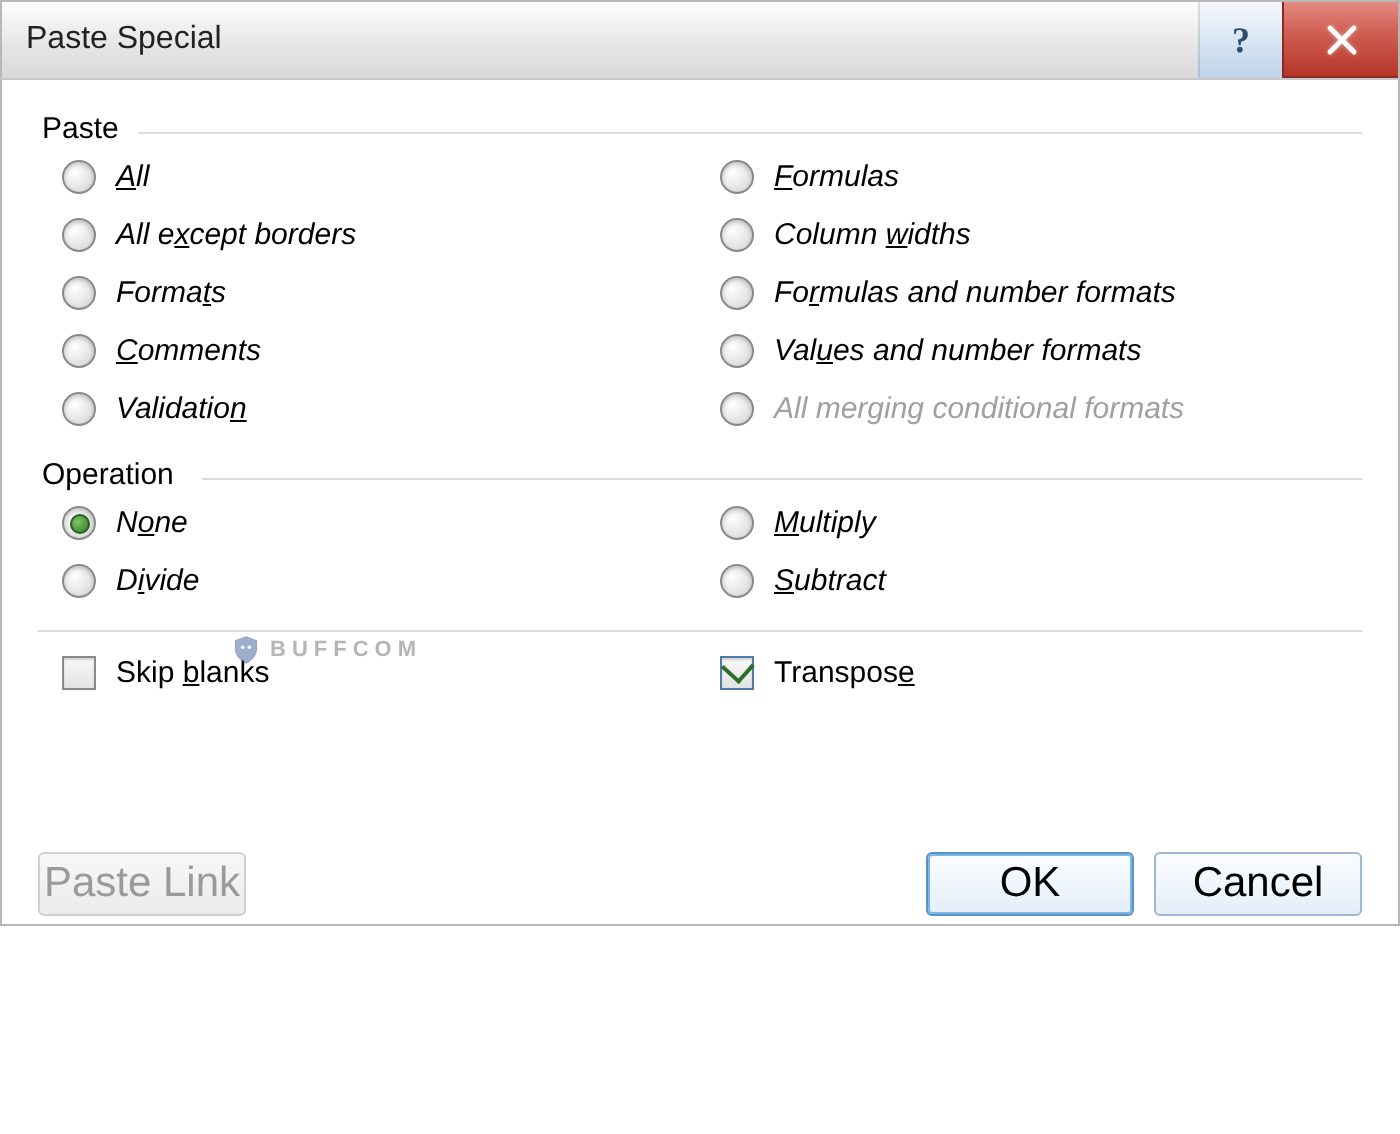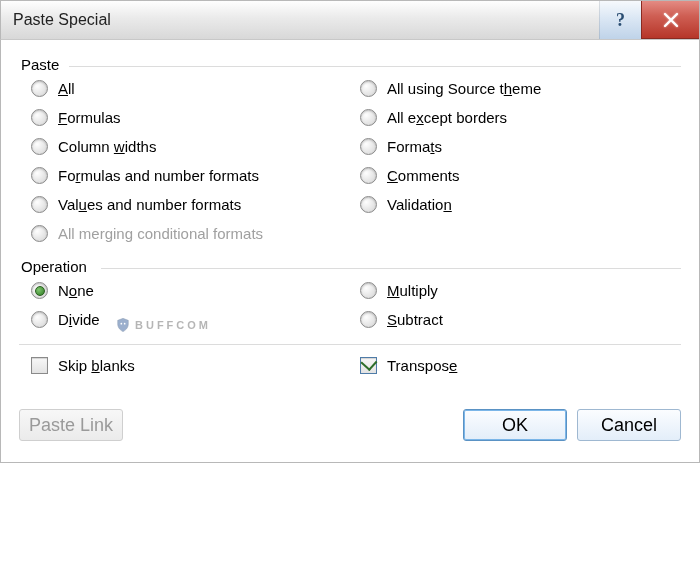--- a/index.html
+++ b/index.html
@@ -58,21 +58,21 @@
     border-top:none;
     border-right:none;
     color: #fff;
   }
   .tb-close svg { filter: drop-shadow(0 0 1px rgba(255,255,255,0.5)); }
   .body {
     flex: 1;
     border: 1px solid #b8b8b8;
     border-top: none;
     background: #fff;
-    padding: 10px 18px 21px 18px;
+    padding: 10px 18px 4px 18px;
     display: flex;
     flex-direction: column;
   }
   .group {
     position: relative;
     margin-top: 8px;
   }
   .group-label {
     position: absolute;
     top: -2px;
@@ -91,20 +91,21 @@
     background: #dcdcdc;
   }
   .group-line.op { left: 82px; }
   .radio-grid {
     display: grid;
     grid-template-columns: 1fr 1fr;
     margin-top: 22px;
     row-gap: 12px;
     column-gap: 8px;
     padding-left: 12px;
+    font-style: italic;
   }
   .radio-item {
     display: flex;
     align-items: center;
     gap: 10px;
   }
   .radio-circle {
     width: 17px;
     height: 17px;
     border-radius: 50%;
@@ -188,21 +189,21 @@
   }
   .btn {
     min-width: 104px;
     height: 32px;
     border: 1px solid #9fb8d1;
     background: linear-gradient(to bottom, #fbfdff, #e3eef9);
     border-radius: 3px;
     display: flex;
     align-items: center;
     justify-content: center;
-    font-size: 18px;
+    font-size: 21px;
     color: #000;
   }
   .btn.disabled {
     color: #9a9a9a;
     border-color: #cfcfcf;
     background: linear-gradient(to bottom, #f7f7f7, #ebebeb);
   }
   .btn.default { border-color:#5a92c4; box-shadow: 0 0 0 1px #7bb6e8 inset; }
   .footer .spacer { flex: 1; }
   .watermark {
@@ -246,24 +247,20 @@
 
     <div class="group">
       <div class="group-label">Paste</div>
       <div class="group-line"></div>
       <div class="radio-grid">
 
         <div class="radio-item">
           <span class="radio-circle"></span>
           <span class="radio-label"><u>A</u>ll</span>
         </div>
-        <div class="radio-item">
-          <span class="radio-circle"></span>
-          <span class="radio-label">All using Source t<u>h</u>eme</span>
-        </div>
 
         <div class="radio-item">
           <span class="radio-circle"></span>
           <span class="radio-label"><u>F</u>ormulas</span>
         </div>
         <div class="radio-item">
           <span class="radio-circle"></span>
           <span class="radio-label">All e<u>x</u>cept borders</span>
         </div>
 

